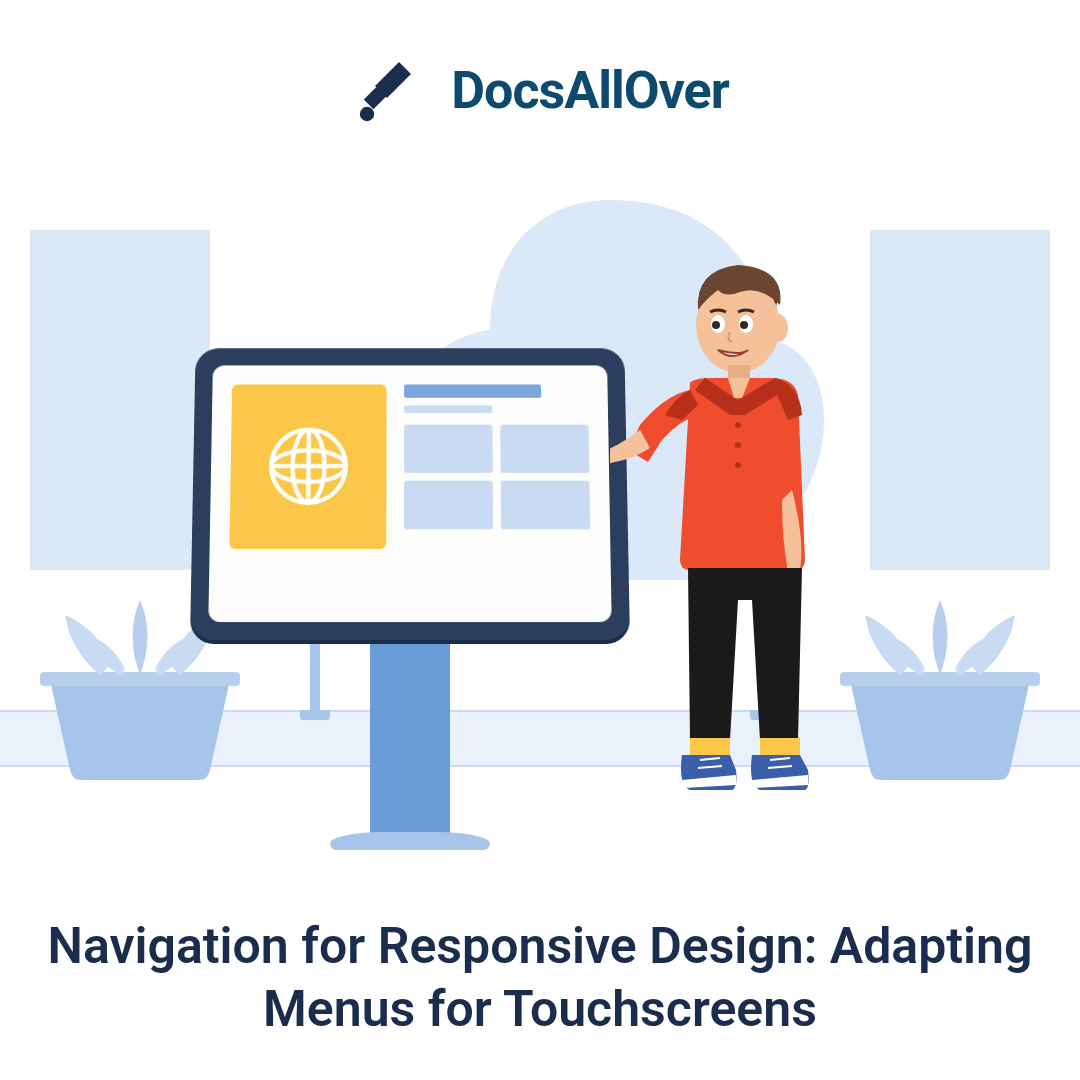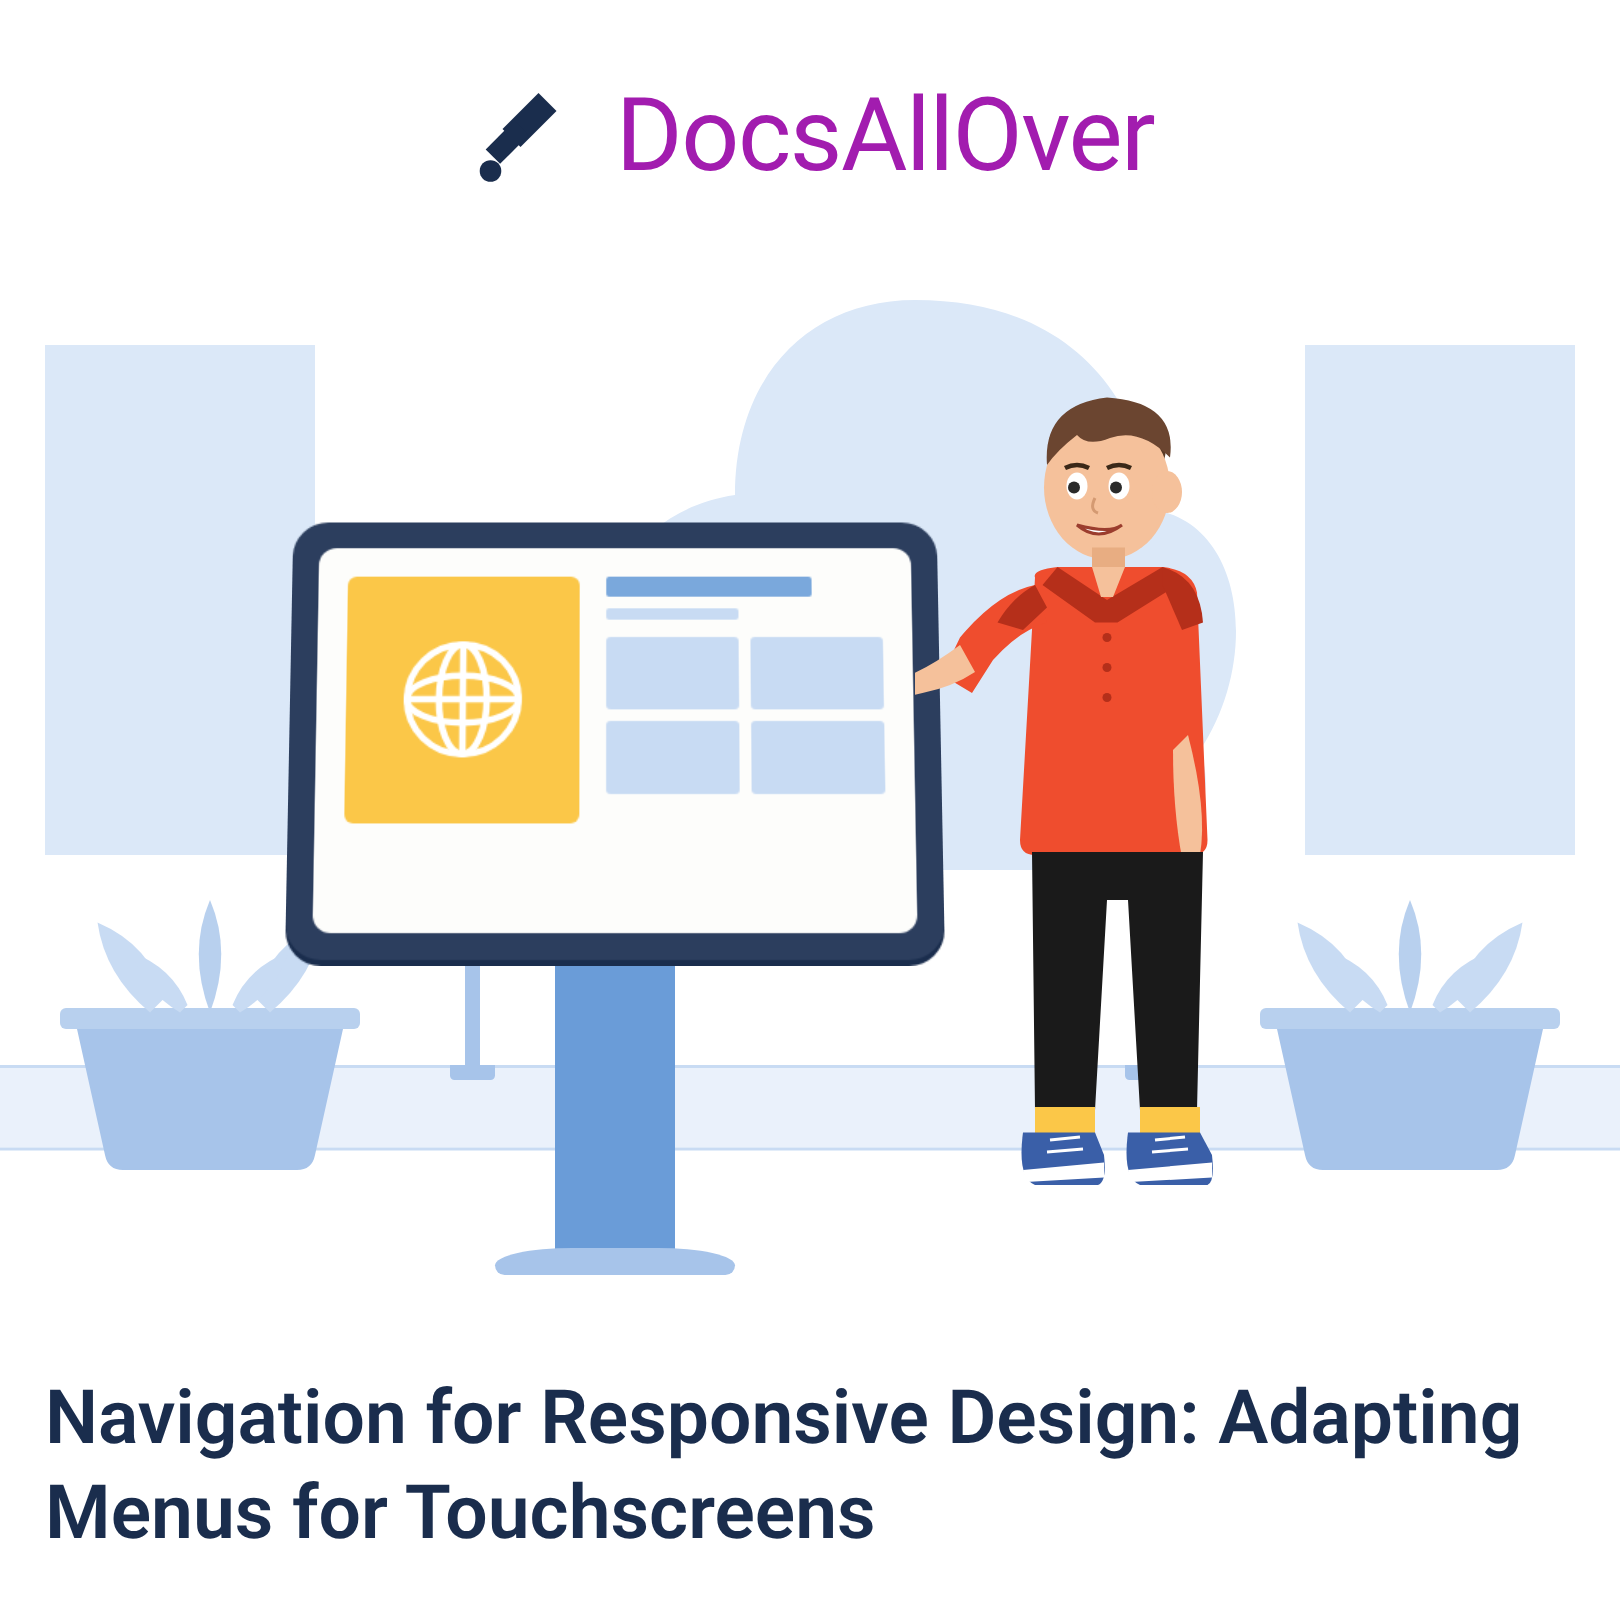--- a/index.html
+++ b/index.html
@@ -16,23 +16,23 @@
     align-items: center;
     justify-content: center;
     padding-top: 50px;
     gap: 20px;
   }
   .logo-icon {
     width: 80px;
     height: 80px;
   }
   .brand-name {
-    font-size: 68px;
-    font-weight: 400;
-    color: #a21caf;
+    font-size: 52px;
+    font-weight: 700;
+    color: #0c4a6e;
     letter-spacing: -1px;
   }
   .illustration {
     position: relative;
     width: 100%;
     height: 720px;
     margin-top: 30px;
   }
   .bg-shape-wall-left {
     position: absolute;
@@ -215,21 +215,21 @@
     left: 610px;
     top: 90px;
     width: 280px;
     height: 600px;
   }
   .headline {
     position: absolute;
     bottom: 40px;
     left: 0;
     right: 0;
-    text-align: left;
+    text-align: center;
     font-size: 50px;
     font-weight: 600;
     color: #1a2d4d;
     line-height: 1.25;
     padding: 0 30px;
   }
 </style>
 </head>
 <body>
 

